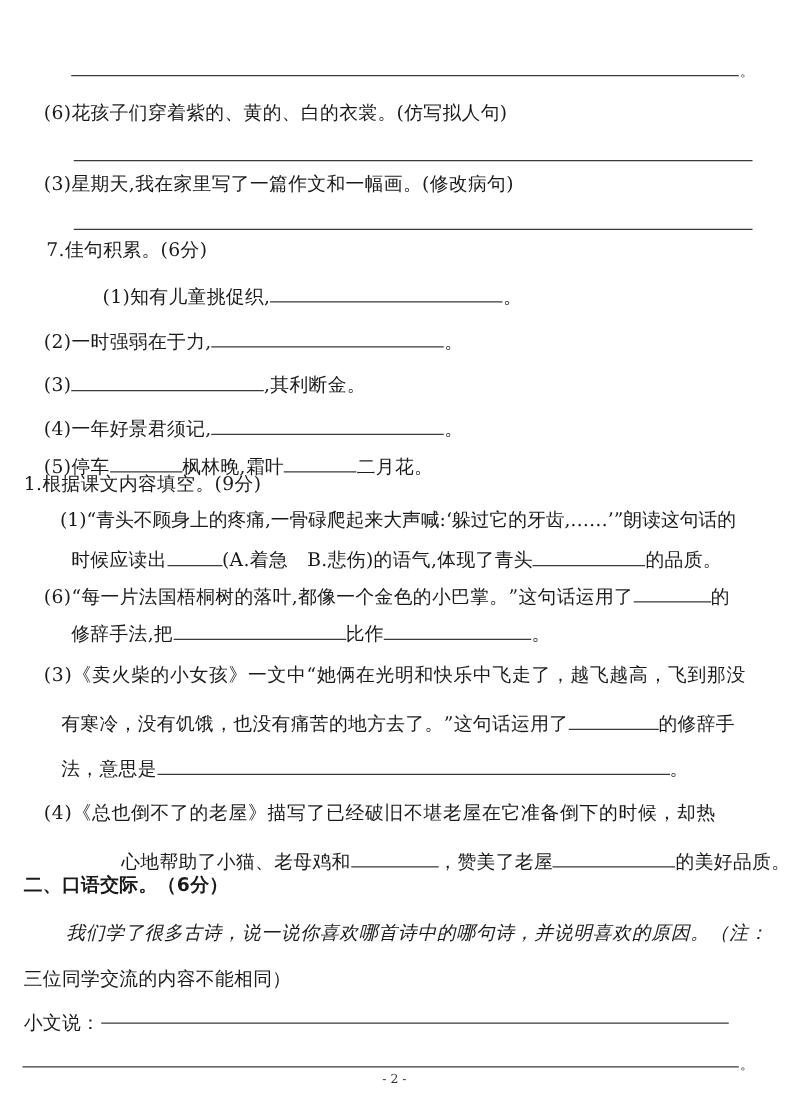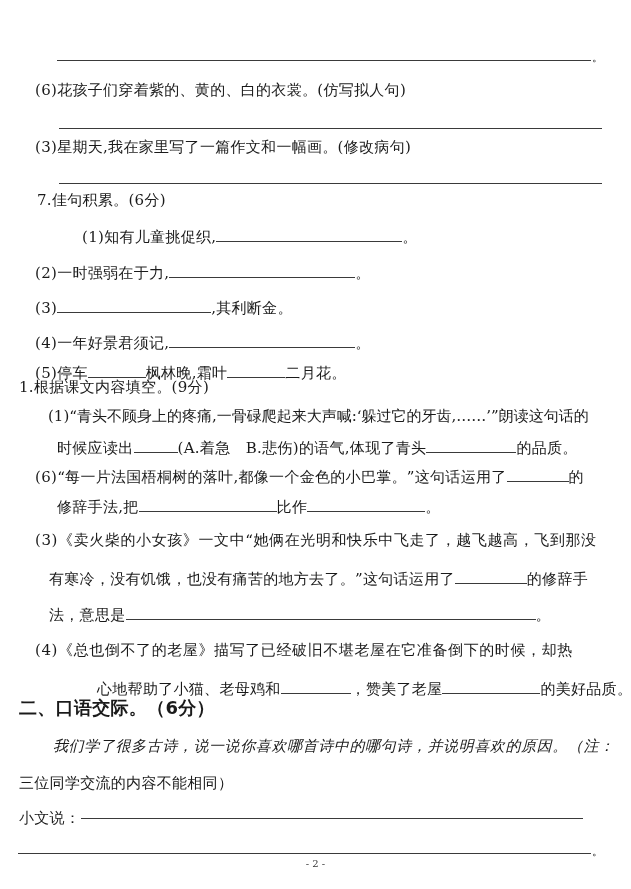--- a/index.html
+++ b/index.html
@@ -60,21 +60,21 @@
 </div>
 <div class="ln" style="left:49px; top:603px;">
   <span>法，意思是</span><span class="blank" style="width:410px;"></span><span>。</span>
 </div>
 
 <div class="ln" style="left:35px; top:640px; letter-spacing:0.6px;">(4)《总也倒不了的老屋》描写了已经破旧不堪老屋在它准备倒下的时候，却热</div>
 <div class="ln" style="left:49px; top:677px;margin-left:48px;">
   <span>心地帮助了小猫、老母鸡和</span><span class="blank" style="width:70px;"></span><span>，赞美了老屋</span><span class="blank" style="width:98px;"></span><span>的美好品质。</span>
 </div>
 
-<div class="ln bold" style="left:19px; top:698px; font-size:18px;">二、口语交际。（6分）</div>
+<div class="ln bold" style="left:19px; top:698px; font-size:15px;">二、口语交际。（6分）</div>
 <div class="ln" style="left:53px; top:736px; letter-spacing:0.6px;font-style:italic;">我们学了很多古诗，说一说你喜欢哪首诗中的哪句诗，并说明喜欢的原因。（注：</div>
 <div class="ln" style="left:19px; top:773px;">三位同学交流的内容不能相同）</div>
 <div class="ln" style="left:19px; top:808px;">小文说：</div>
 <div class="rule" style="left:81px; top:818px; width:502px;"></div>
 <div class="rule" style="left:18px; top:853px; width:573px;"></div>
 <div class="ln" style="left:592px; top:842px; font-size:11px;">。</div>
 
 <div class="footer">- 2 -</div>
 
 </body></html>

